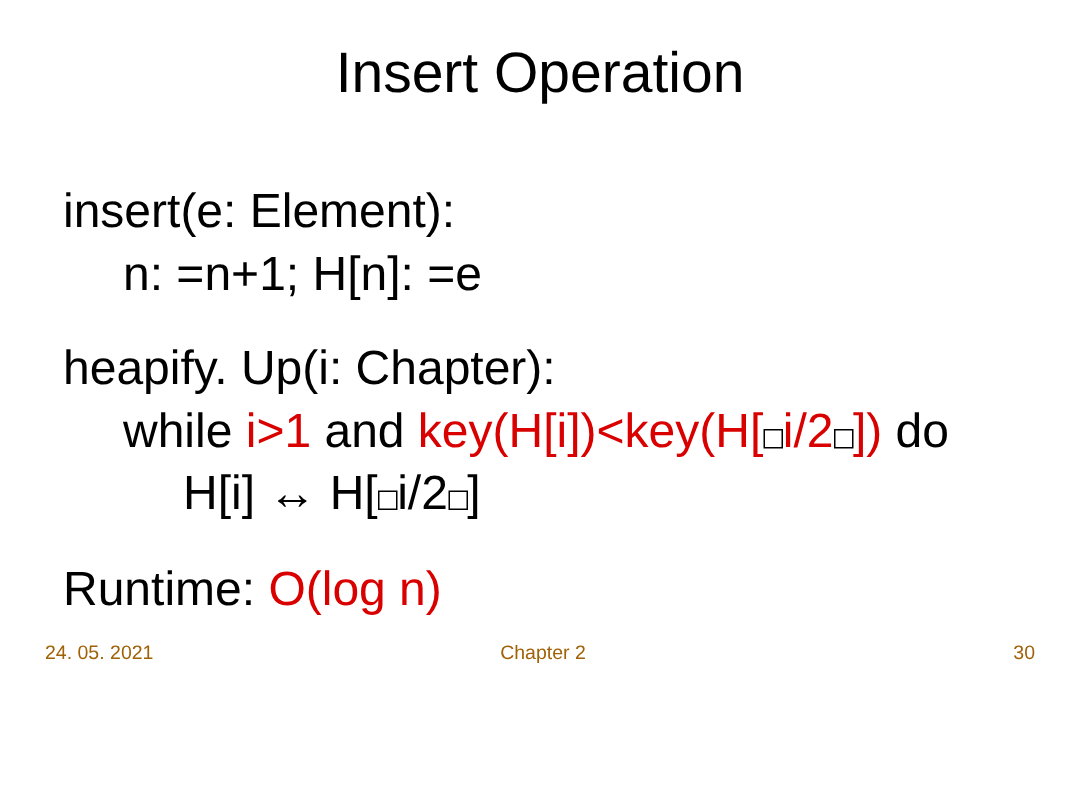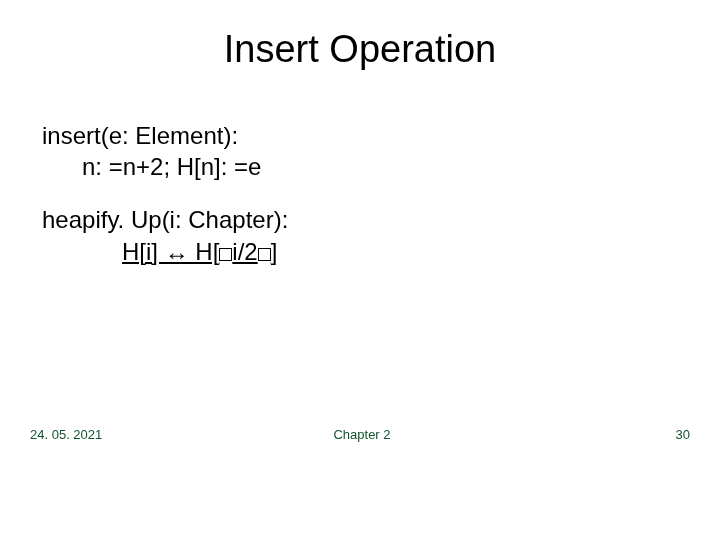--- a/index.html
+++ b/index.html
@@ -26,36 +26,36 @@
     width: 720px;
     text-align: center;
     font-size: 38px;
     font-weight: 400;
   }
   .body {
     position: absolute;
     top: 120px;
     left: 42px;
     right: 42px;
-    font-size: 24px;
+    font-size: 32px;
     line-height: 1.3;
   }
   .block {
     margin-bottom: 22px;
   }
   .indent1 { padding-left: 40px; }
-  .indent2 { padding-left: 80px; text-decoration: underline; }
+  .indent2 { padding-left: 80px; }
   .red { color: #d90000; }
   .footer {
     position: absolute;
     bottom: 18px;
     left: 30px;
     right: 30px;
     font-size: 13px;
-    color: #14532d;
+    color: #a16207;
     display: flex;
     justify-content: space-between;
     align-items: baseline;
   }
   .footer .center {
     position: absolute;
     left: 4px;
     right: 0;
     text-align: center;
   }
@@ -74,30 +74,36 @@
 <body>
 
 <div class="slide">
 
   <div class="title">Insert Operation</div>
 
   <div class="body">
 
     <div class="block">
       <div>insert(e: Element):</div>
-      <div class="indent1">n: =n+2; H[n]: =e</div>
+      <div class="indent1">n: =n+1; H[n]: =e</div>
     </div>
 
     <div class="block">
       <div>heapify. Up(i: Chapter):</div>
+      <div class="indent1">
+        <span>while </span><span class="red">i&gt;1</span><span> and </span><span class="red">key(H[i])&lt;key(H[</span><span class="box"></span><span class="red">i/2</span><span class="box"></span><span class="red">])</span><span> do</span>
+      </div>
       <div class="indent2">
         <span>H[i] ↔ H[</span><span class="box"></span><span>i/2</span><span class="box"></span><span>]</span>
       </div>
     </div>
 
+    <div class="block">
+      <span>Runtime: </span><span class="red">O(log n)</span>
+    </div>
 
   </div>
 
   <div class="footer">
     <span>24. 05. 2021</span>
     <span class="center">Chapter 2</span>
     <span class="right">30</span>
   </div>
 
 </div>

